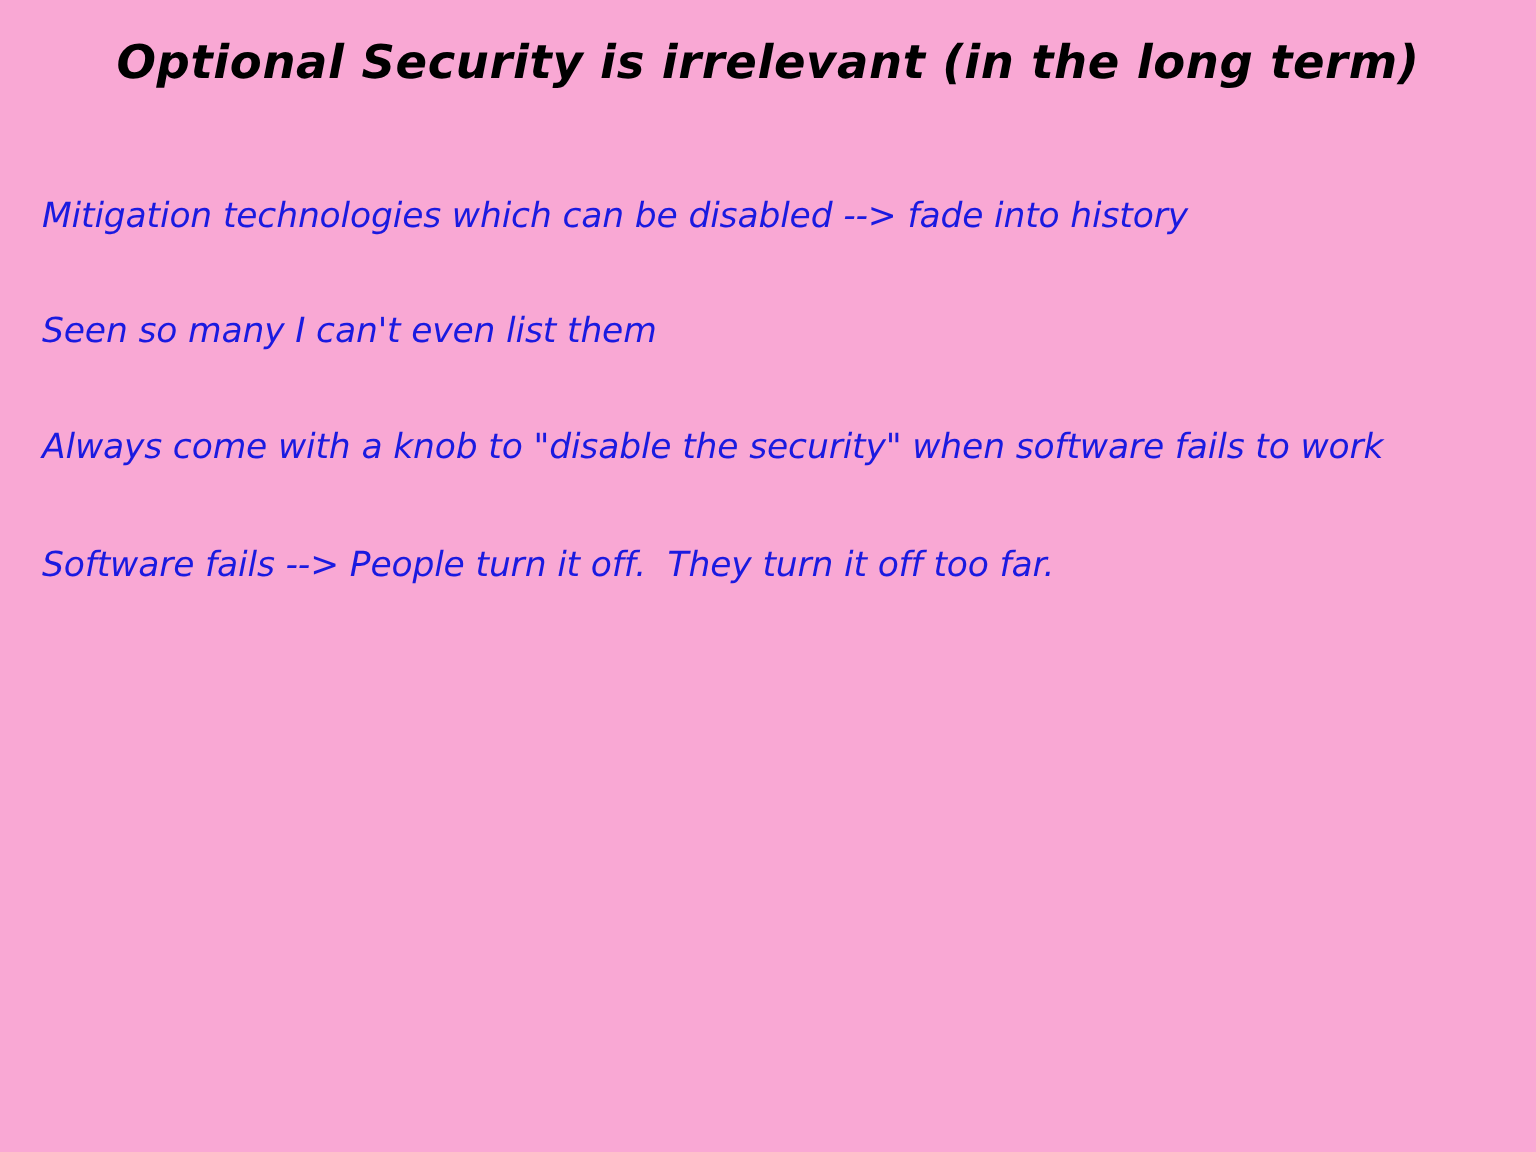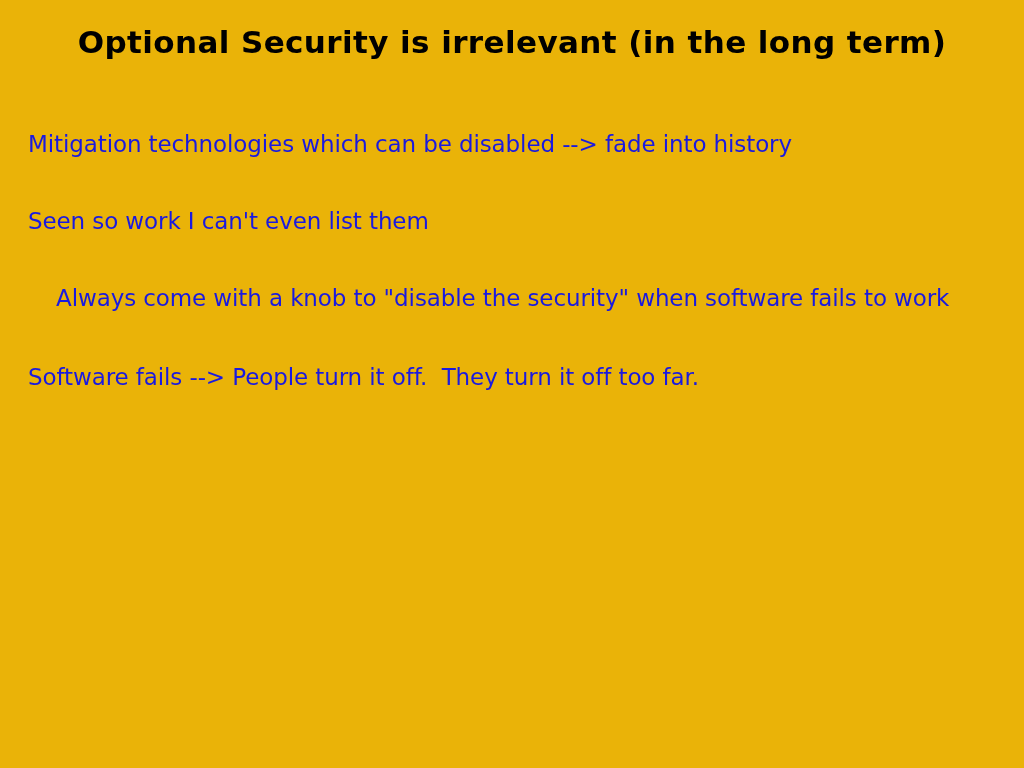--- a/index.html
+++ b/index.html
@@ -13,21 +13,22 @@
     height: 768px;
     overflow: hidden;
     font-family: "DejaVu Sans", sans-serif;
     -webkit-font-smoothing: antialiased;
   }
 
   .slide {
     position: relative;
     width: 1024px;
     height: 768px;
-    background: #eab308;
+    background: #f9a8d4;
+    font-style: italic;
   }
 
   
   .slide-title {
     position: absolute;
     left: 0;
     top: 22px;
     width: 1024px;
     text-align: center;
     color: #000000;
@@ -60,35 +61,34 @@
   }
 
   .body-para:last-child {
     margin-bottom: 12px;
   }
 
   
   .body-para.wraps {
     margin-bottom: 46px;
     max-width: 900px;
-    margin-left: 28px;
   }
 </style>
 </head>
 <body>
 
 <div class="slide">
 
   <div class="slide-title">Optional Security is irrelevant (in the long term)</div>
 
   <div class="body-block">
 
     <p class="body-para">Mitigation technologies which can be disabled --&gt; fade into history</p>
 
-    <p class="body-para">Seen so work I can't even list them</p>
+    <p class="body-para">Seen so many I can't even list them</p>
 
 
     <p class="body-para wraps">Always come with a knob to "disable the security" when software fails to work</p>
 
     <p class="body-para">Software fails --&gt; People turn it off.  They turn it off too far.</p>
 
   </div>
 
 </div>
 

